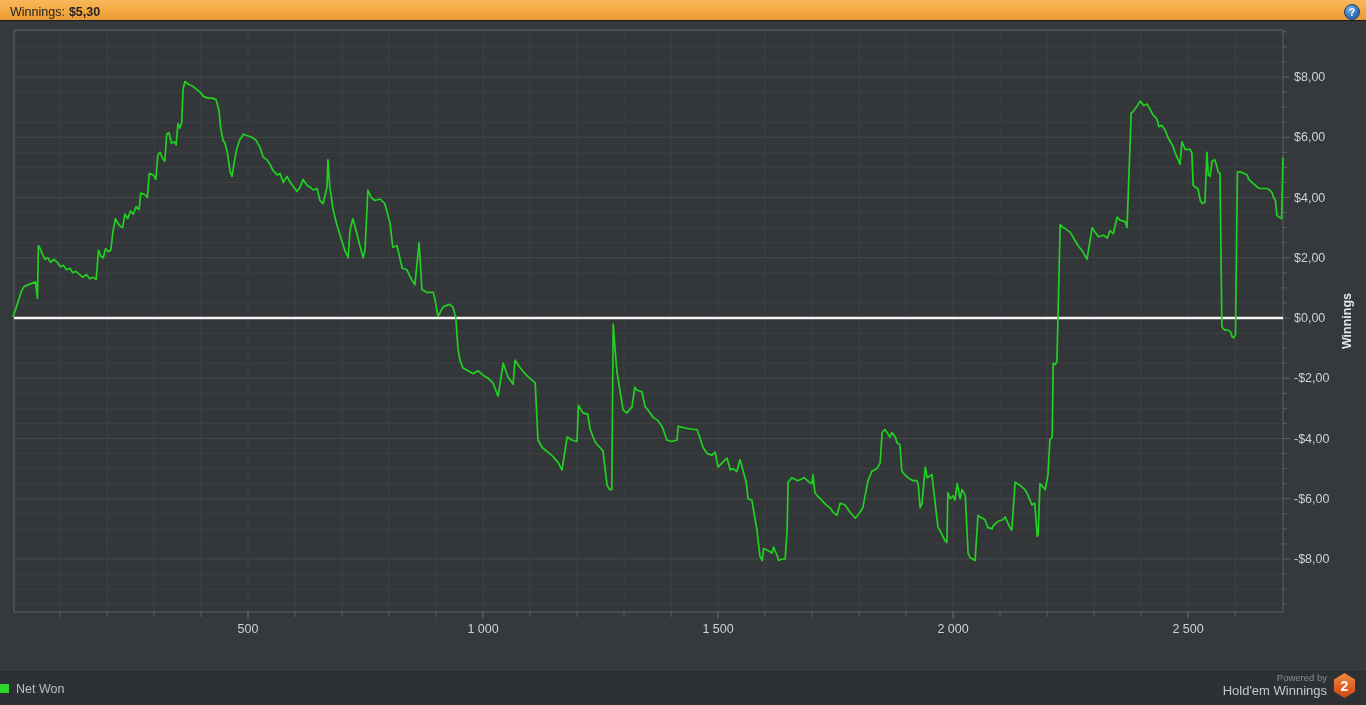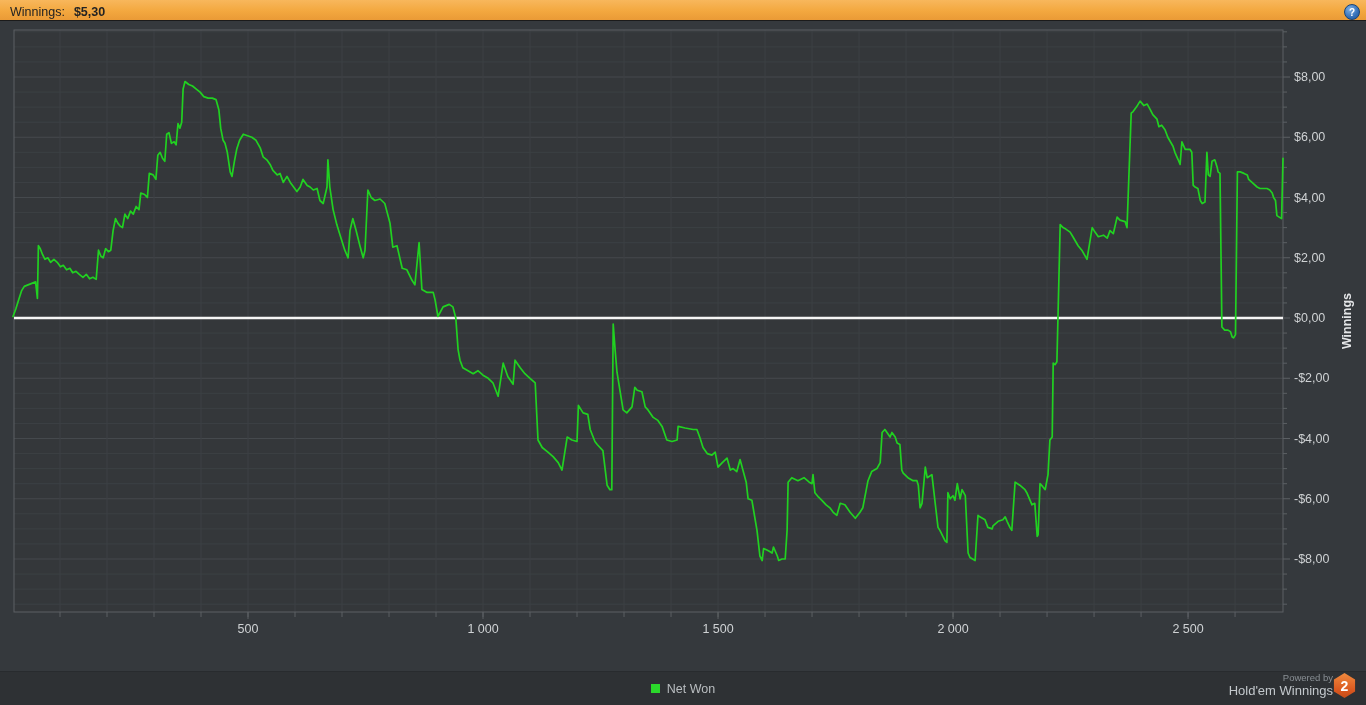--- a/index.html
+++ b/index.html
@@ -7,45 +7,45 @@
               font-family:"Liberation Sans", sans-serif; }
   #app { position:relative; width:1366px; height:705px; background:#35393d; }
 
   
   #titlebar { position:absolute; top:0; left:0; width:1366px; height:21px;
     background:linear-gradient(#f8b75c, #f3a83f 55%, #ea9a36);
     border-bottom:1px solid #1b1b1b;
     display:flex; align-items:center; padding:4px 6px 0 10px;
     font-size:12.5px; color:#232323; }
   #titlebar .lbl { font-weight:400; }
-  #titlebar .val { font-weight:bold; margin-left:9px; }
+  #titlebar .val { font-weight:bold; margin-left:4px; }
   #help-btn { margin-left:auto; width:16px; height:16px; border-radius:50%;
     background:radial-gradient(circle at 35% 30%, #7fb0e4, #3570b8 60%, #1f5496);
     border:1px solid #174479; color:#fff; font-size:10px; font-weight:bold;
     display:flex; align-items:center; justify-content:center; cursor:pointer; }
 
   
   #chart-wrap { position:absolute; top:0; left:0; width:1366px; height:705px; }
   svg text { font-family:"Liberation Sans", sans-serif; }
 
   #hands-title { position:absolute; top:642px; left:0; width:1297px;
     text-align:center; font-size:12.5px; font-weight:bold; color:#e4e6e8; }
   #winnings-title { position:absolute; top:321px; left:1347px;
     transform:translate(-50%,-50%) rotate(-90deg);
     font-size:12.5px; font-weight:bold; color:#e4e6e8; white-space:nowrap; }
 
   
   #bottom-strip { position:absolute; top:671px; left:0; width:1366px; height:34px;
     background:#2e3134; border-top:1px solid #282b2e;
     display:flex; align-items:center; }
   #legend { position:absolute; left:0; width:100%; display:flex;
-    justify-content:center; align-items:center; gap:7px; }
+    justify-content:flex-start; align-items:center; gap:7px; }
   #legend .swatch { width:9px; height:9px; background:#2bd82b; }
   #legend .txt { font-size:12.5px; color:#b9bdc0; }
-  #brand { position:absolute; right:10px; top:1px; display:flex; align-items:center; }
+  #brand { position:absolute; right:10px; top:1px; display:flex; align-items:center; gap:6px; }
   #brand .words { display:flex; flex-direction:column; align-items:flex-end; line-height:1.1; }
   #brand .powered { font-size:9.5px; color:#8a9095; }
   #brand .name { font-size:13px; color:#c3c8cc; }
   #badge { width:23px; height:25px; display:flex; align-items:center; justify-content:center;
     background:linear-gradient(#f08a3e, #d9571f 70%, #c74c18);
     clip-path:polygon(50% 0, 96% 26%, 96% 74%, 50% 100%, 4% 74%, 4% 26%);
     color:#fff; font-size:14px; font-weight:bold; }
 </style>
 </head>
 <body>

